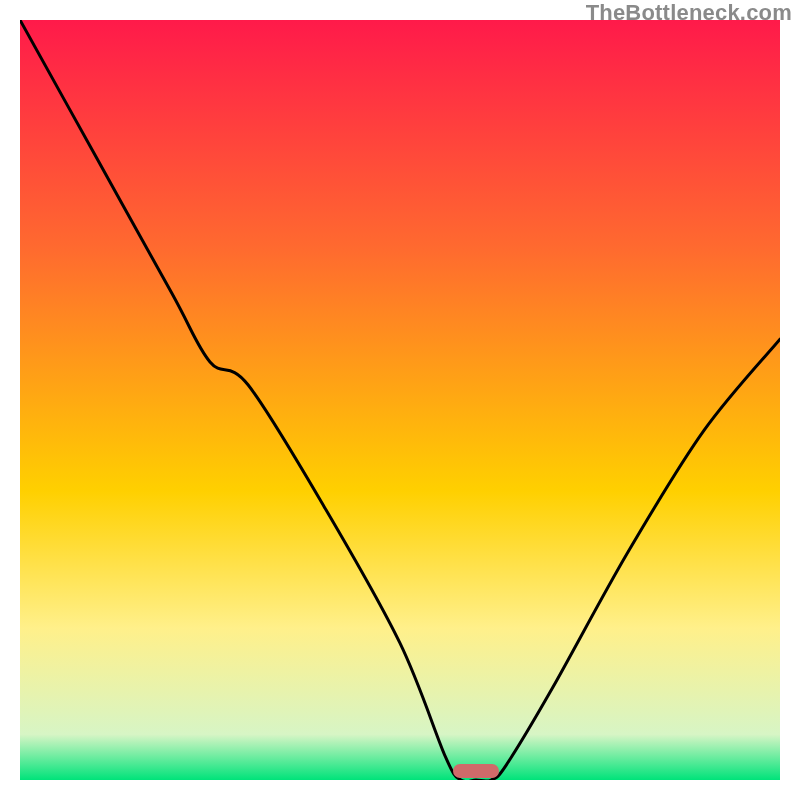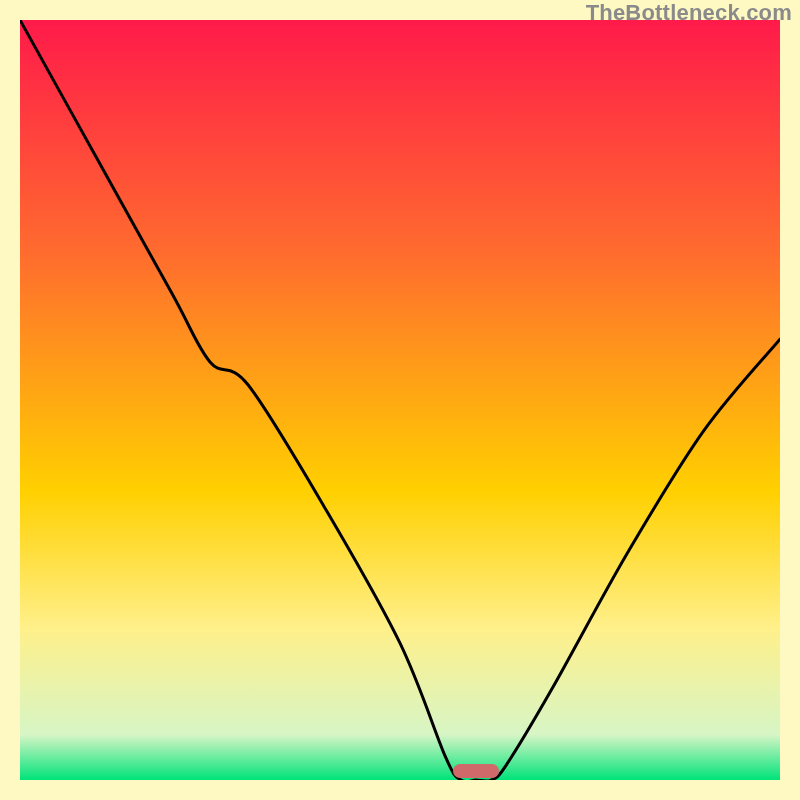--- a/index.html
+++ b/index.html
@@ -7,21 +7,21 @@
     padding: 0;
     width: 800px;
     height: 800px;
     background: #000;
     overflow: hidden;
   }
   .frame {
     position: relative;
     width: 800px;
     height: 800px;
-    background: #fef9c3;
+    background: #ffffff;
   }
   .plot {
     position: absolute;
     left: 20px;
     top: 20px;
     width: 760px;
     height: 760px;
     overflow: hidden;
   }
   .watermark {

